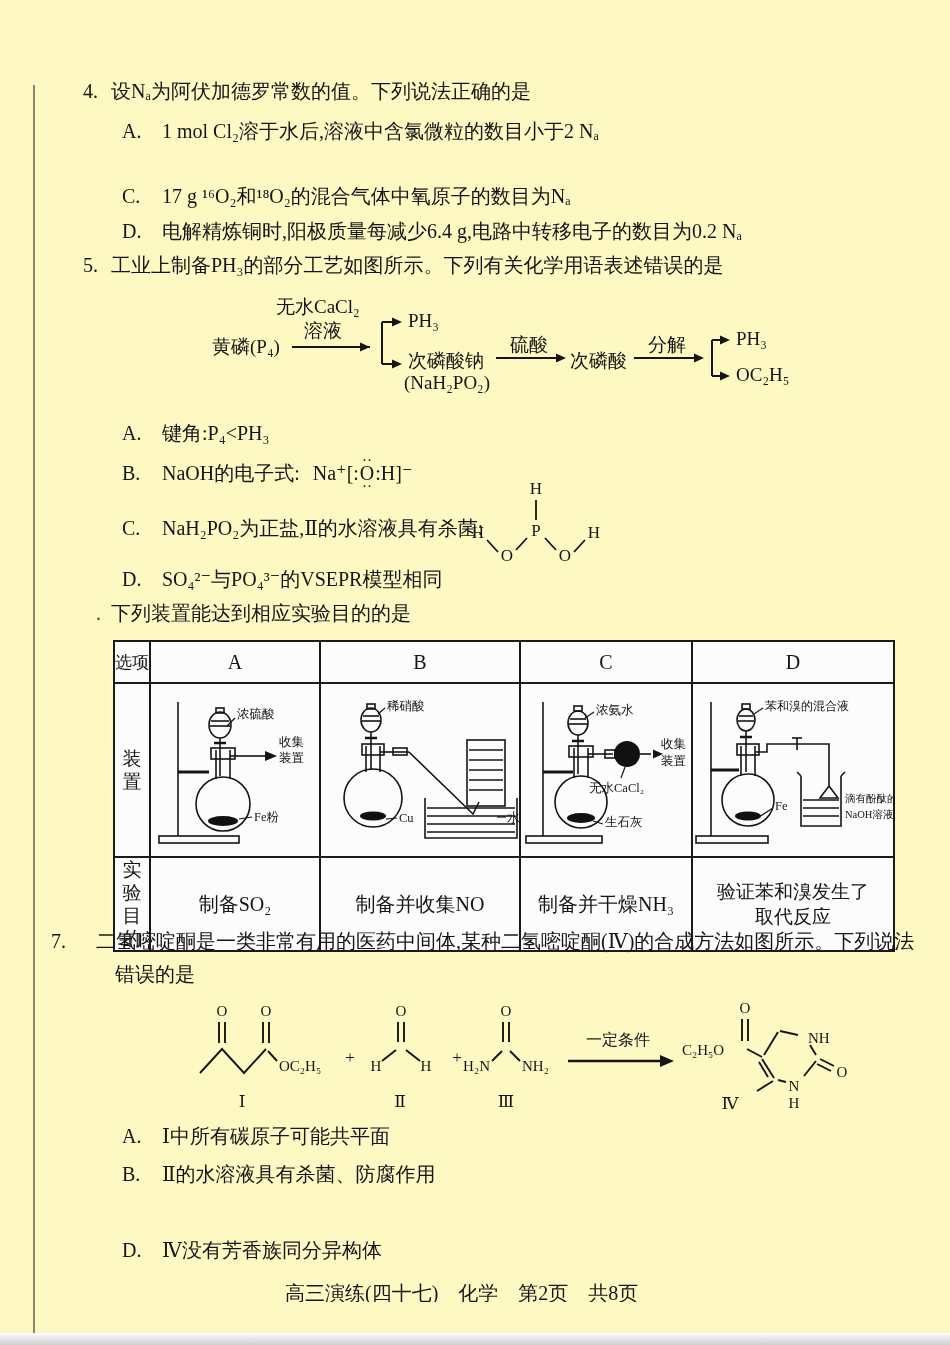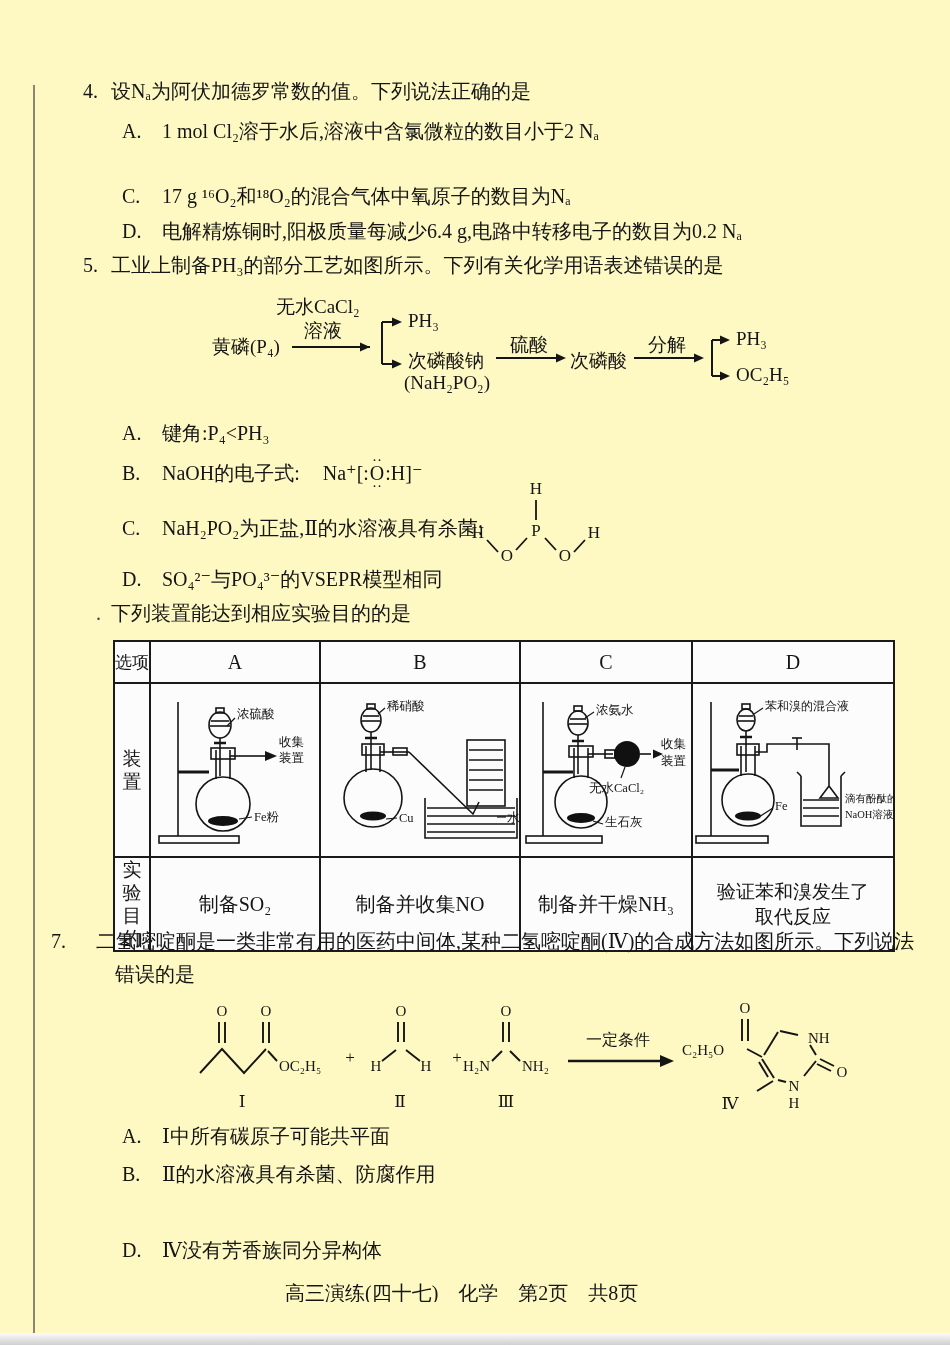--- a/index.html
+++ b/index.html
@@ -93,21 +93,21 @@
     <span class="flowtxt" style="left:438px;top:42px">分解</span>
     <span class="flowtxt" style="left:526px;top:38px">PH₃</span>
     <span class="flowtxt" style="left:526px;top:74px">OC₂H₅</span>
   </div>
 
   <div class="opt abs" style="left:122px;top:420px">
     <span class="lab">A.</span><span>键角:P₄&lt;PH₃</span>
   </div>
   <div class="opt abs" style="left:122px;top:460px">
     <span class="lab">B.</span><span>NaOH的电子式:</span>
-    <span style="margin-left:18px">Na⁺[:</span><span class="ewrap"><span class="edots t">··</span><span>O</span><span class="edots b">··</span></span><span>:H]⁻</span>
+    <span style="margin-left:8px">Na⁺[:</span><span class="ewrap"><span class="edots t">··</span><span>O</span><span class="edots b">··</span></span><span>:H]⁻</span>
   </div>
   <div class="opt abs" style="left:122px;top:515px">
     <span class="lab">C.</span><span>NaH₂PO₂为正盐,Ⅱ的水溶液具有杀菌:</span>
   </div>
 
   <svg class="abs" style="left:458px;top:480px" width="152" height="84" viewBox="0 0 152 84">
     <g stroke="#151515" stroke-width="1.8">
       <line x1="78" y1="20" x2="78" y2="40"></line>
       <line x1="69" y1="58" x2="58" y2="70"></line>
       <line x1="87" y1="58" x2="98" y2="70"></line>

